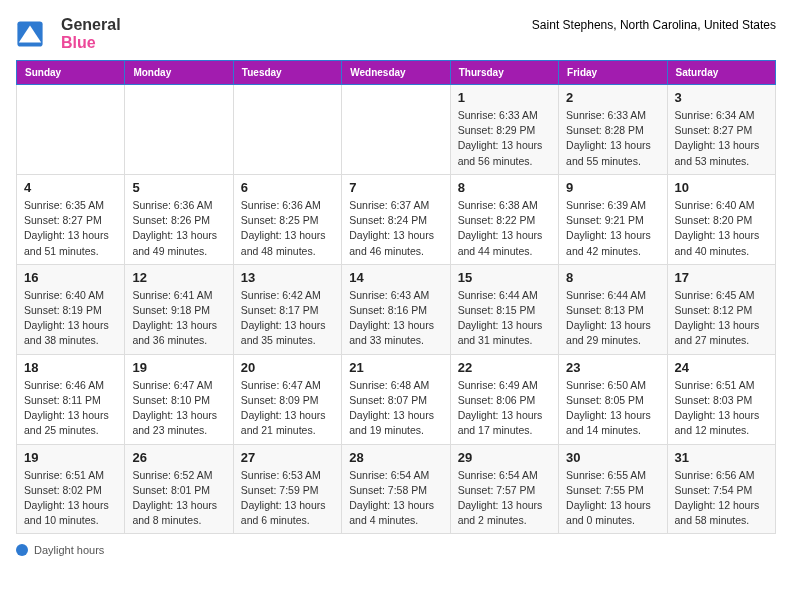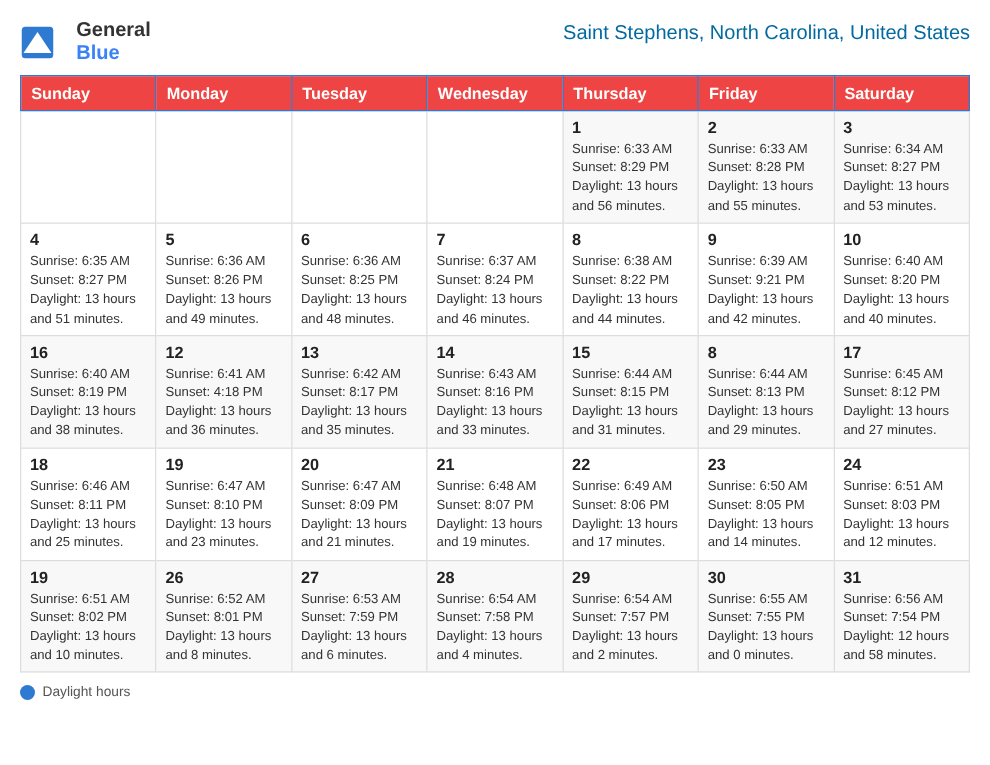--- a/index.html
+++ b/index.html
@@ -15,39 +15,39 @@
       justify-content: space-between;
       align-items: flex-start;
       margin-bottom: 8px;
     }
     .logo {
       display: flex;
       align-items: center;
       gap: 17px;
     }
     .logo-text-general { font-size: 16px; font-weight: bold; color: #333; }
-    .logo-text-blue { font-size: 16px; font-weight: bold; color: #3b82f6; }
+    .logo-text-blue { font-size: 16px; font-weight: bold; color: #ec4899; }
     .logo-icon {
       width: 28px;
       height: 28px;
     }
     .title-block { text-align: right; }
     .month-title { font-size: 42px; font-weight: bold; color: #333; line-height: 1.1; }
-    .location { font-size: 16px; color: #0369a1; margin-top: 2px; }
+    .location { font-size: 12px; color: #000000; margin-top: 2px; }
     .calendar-table {
       width: 100%;
       border-collapse: collapse;
       font-size: 11px;
     }
     .calendar-table thead th {
-      background-color: #ef4444;
+      background-color: #a21caf;
       color: #fff;
       text-align: left;
       padding: 6px 8px;
-      font-size: 13px;
+      font-size: 10px;
       font-weight: bold;
       border: 1px solid #2e7ad1;
     }
     .calendar-table tbody tr {
       border-bottom: 1px solid #ccc;
     }
     .calendar-table tbody td {
       border: 1px solid #ddd;
       vertical-align: top;
       padding: 5px 7px;
@@ -189,21 +189,21 @@
       <tr>
         <td>
           <div class="day-number">16</div>
           <div class="day-info">Sunrise: 6:40 AM
 Sunset: 8:19 PM
 Daylight: 13 hours and 38 minutes.</div>
         </td>
         <td>
           <div class="day-number">12</div>
           <div class="day-info">Sunrise: 6:41 AM
-Sunset: 4:18 PM
+Sunset: 9:18 PM
 Daylight: 13 hours and 36 minutes.</div>
         </td>
         <td>
           <div class="day-number">13</div>
           <div class="day-info">Sunrise: 6:42 AM
 Sunset: 8:17 PM
 Daylight: 13 hours and 35 minutes.</div>
         </td>
         <td>
           <div class="day-number">14</div>

